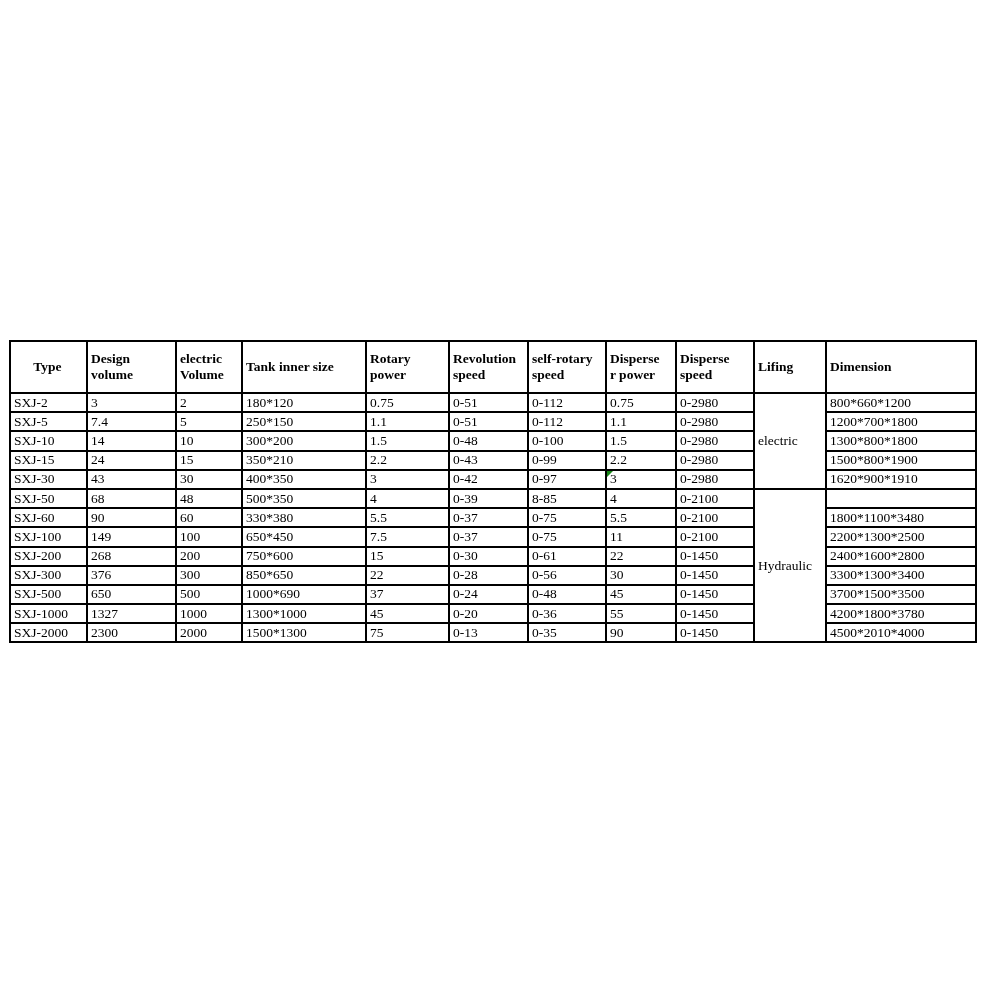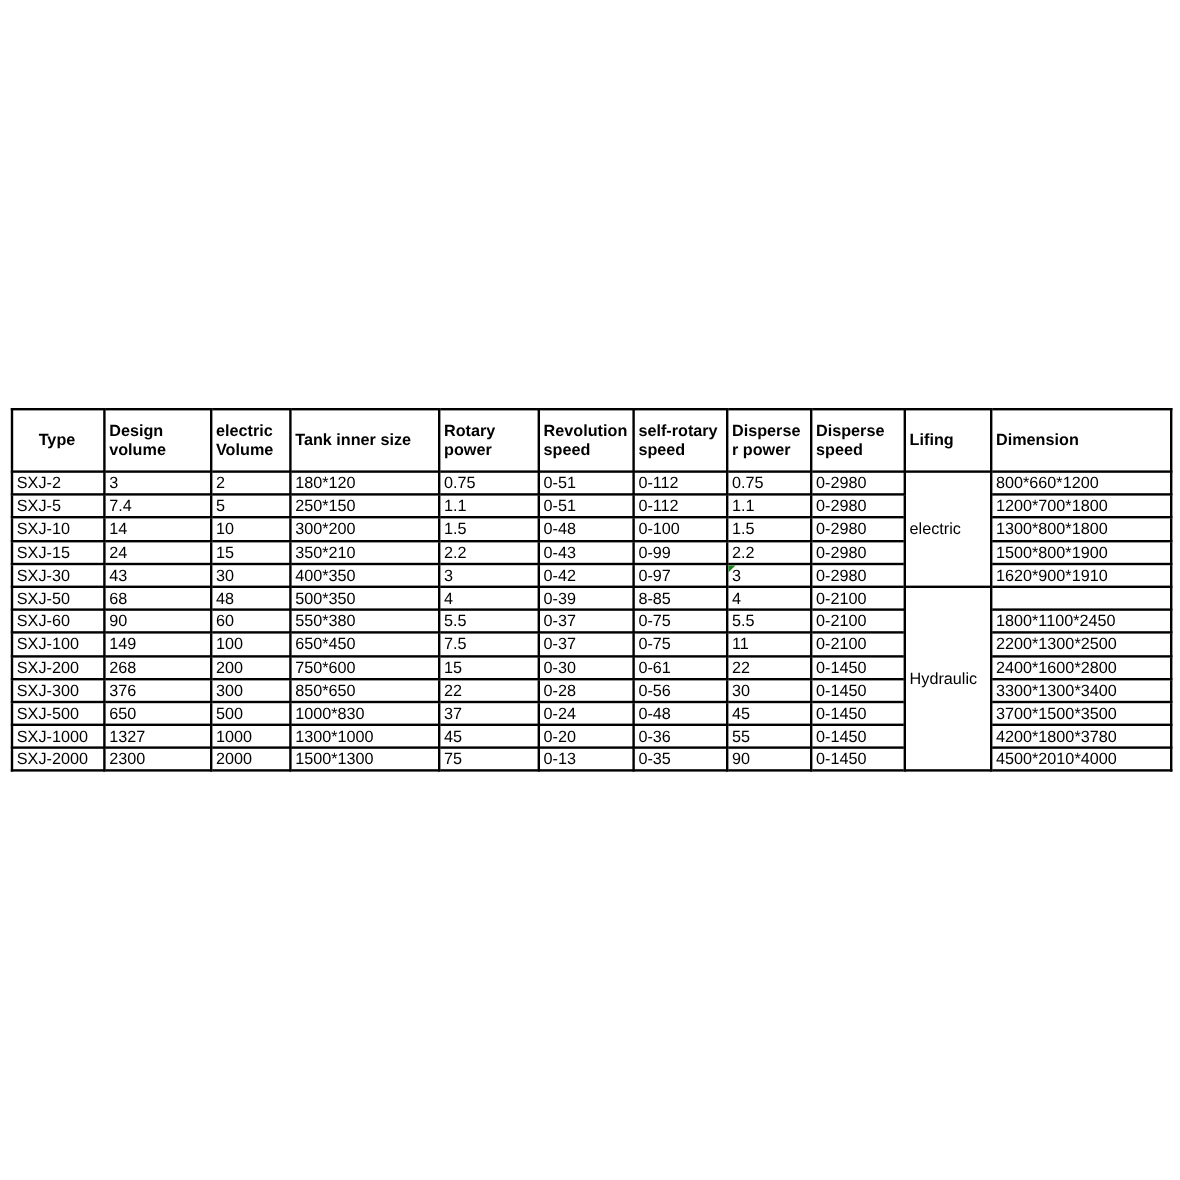--- a/index.html
+++ b/index.html
@@ -16,21 +16,21 @@
     height: 983px;
     background: #ffffff;
   }
   table.spec-table {
     position: absolute;
     left: 9px;
     top: 340px;
     width: 966px;
     border-collapse: collapse;
     table-layout: fixed;
-    font-family: Liberation Sans, sans-serif;
+    font-family: Liberation Serif, serif;
     font-size: 13.5px;
     color: #000000;
   }
   .spec-table th, .spec-table td {
     border: 2px solid #000000;
     padding: 0 2px 0 3px;
     vertical-align: middle;
     text-align: left;
     overflow: hidden;
   }
@@ -179,27 +179,27 @@
       <td>4</td>
       <td>0-2100</td>
       <td rowspan="8">Hydraulic</td>
       <td></td>
     </tr>
 
     <tr>
       <td>SXJ-60</td>
       <td>90</td>
       <td>60</td>
-      <td>550*380</td>
+      <td>330*380</td>
       <td>5.5</td>
       <td>0-37</td>
       <td>0-75</td>
       <td>5.5</td>
       <td>0-2100</td>
-      <td>1800*1100*2450</td>
+      <td>1800*1100*3480</td>
     </tr>
 
     <tr>
       <td>SXJ-100</td>
       <td>149</td>
       <td>100</td>
       <td>650*450</td>
       <td>7.5</td>
       <td>0-37</td>
       <td>0-75</td>
@@ -231,21 +231,21 @@
       <td>0-56</td>
       <td>30</td>
       <td>0-1450</td>
       <td>3300*1300*3400</td>
     </tr>
 
     <tr>
       <td>SXJ-500</td>
       <td>650</td>
       <td>500</td>
-      <td>1000*830</td>
+      <td>1000*690</td>
       <td>37</td>
       <td>0-24</td>
       <td>0-48</td>
       <td>45</td>
       <td>0-1450</td>
       <td>3700*1500*3500</td>
     </tr>
 
     <tr>
       <td>SXJ-1000</td>

